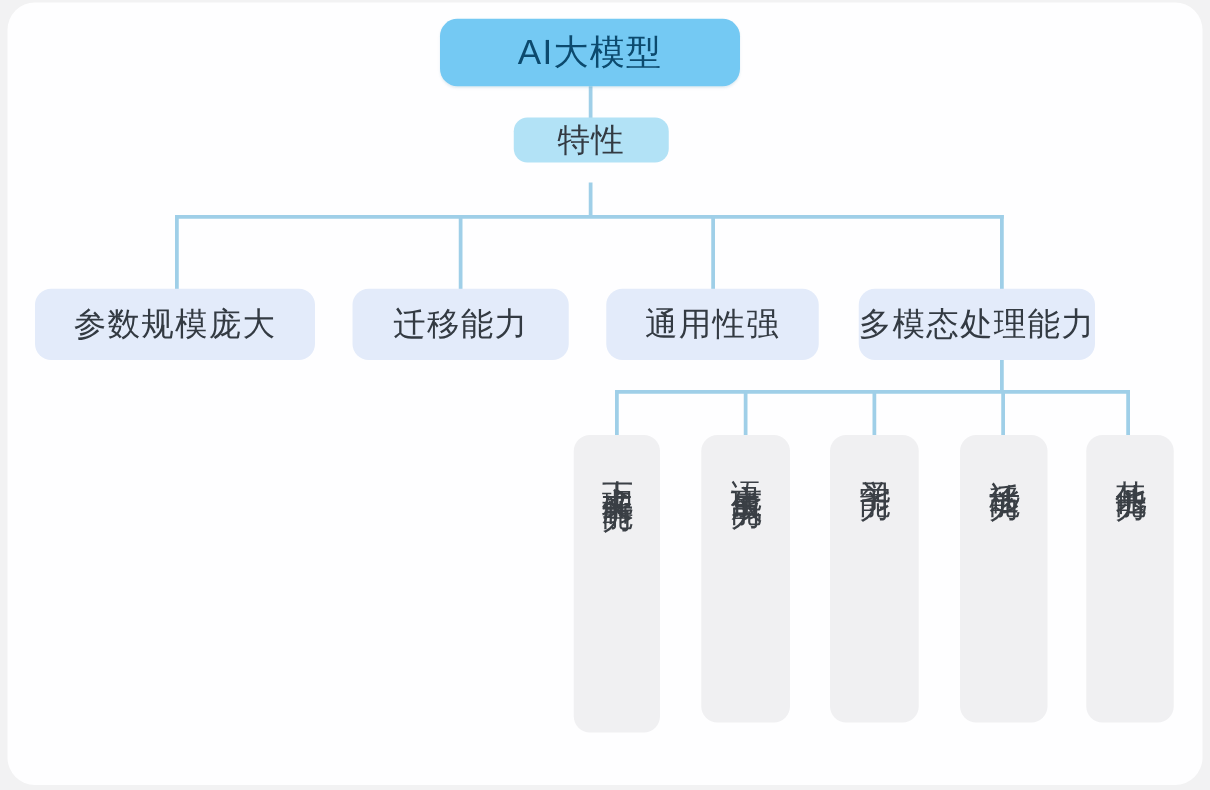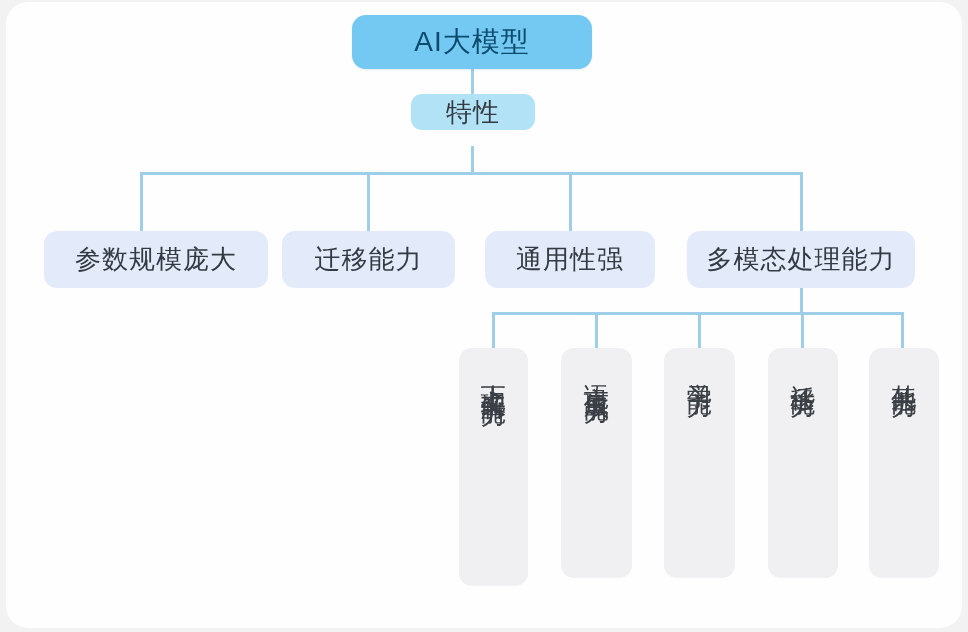--- a/index.html
+++ b/index.html
@@ -76,24 +76,24 @@
     border-radius: 11px;
   }
 
   .node-l2 {
     top: 231px;
     height: 57px;
     background: #e3ebfa;
     font-size: 26px;
     border-radius: 13px;
   }
-  .node-l2.n0 { left: 28px;  width: 224px; margin-left: 16px; }
+  .node-l2.n0 { left: 28px;  width: 224px; }
   .node-l2.n1 { left: 282px; width: 173px; }
   .node-l2.n2 { left: 485px; width: 170px; font-family: Liberation Mono, monospace; }
-  .node-l2.n3 { left: 687px; width: 228px; text-align: right; }
+  .node-l2.n3 { left: 687px; width: 189px; text-align: right; }
 
   .node-l3 {
     top: 348px;
     width: 70px;
     background: #f0f0f2;
     border-radius: 13px;
     display: block;
     padding-top: 16px;
     box-sizing: border-box;
   }

